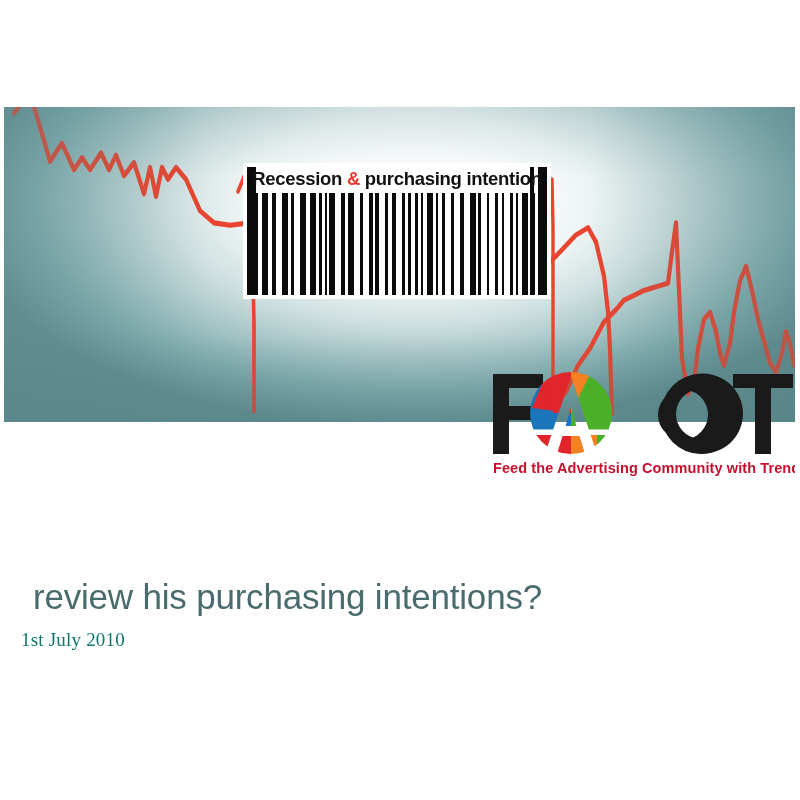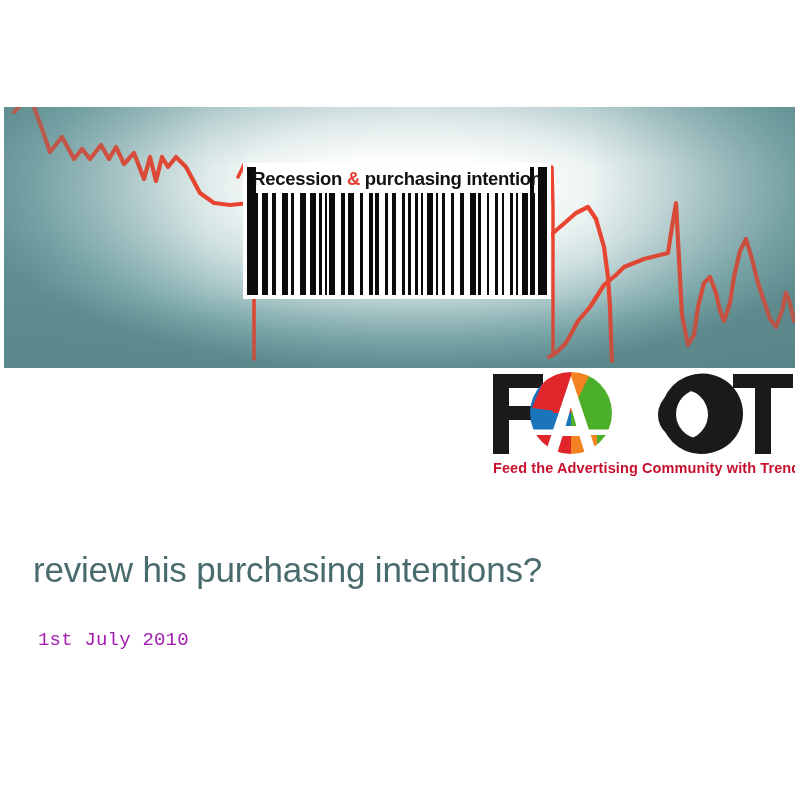--- a/index.html
+++ b/index.html
@@ -16,21 +16,21 @@
     font-family: "Liberation Sans", sans-serif;
     -webkit-font-smoothing: antialiased;
   }
 
   
   #banner {
     position: absolute;
     left: 4px;
     top: 107px;
     width: 791px;
-    height: 261px;
+    height: 315px;
     overflow: hidden;
     background:
       radial-gradient(ellipse 58% 72% at 52% 30%,
         #ffffff 0%,
         #fdfefe 20%,
         #eef4f4 38%,
         #cfe0e0 54%,
         #a5c4c5 70%,
         #7fabad 84%,
         #638f92 100%),
@@ -127,27 +127,27 @@
     left: 33px;
     top: 524px;
     width: 730px;
     color: #4a6b6d;
     font-family: "Liberation Sans", sans-serif;
     font-weight: 400;
     font-size: 35px;
     line-height: 45px;
     letter-spacing: -0.2px;
   }
-  #headline .l2 { display: block; }
+  #headline .l2 { display: block; margin-top: 27px; }
   #dateline {
     position: absolute;
-    left: 38px;
+    left: 21px;
     top: 628px;
-    color: #a21caf;
-    font-family: Liberation Mono, monospace;
+    color: #0f766e;
+    font-family: Liberation Serif, serif;
     font-weight: 400;
     font-size: 19px;
     line-height: 24px;
     letter-spacing: 0.2px;
   }
 </style>
 </head>
 <body>
 
 <div id="banner">

